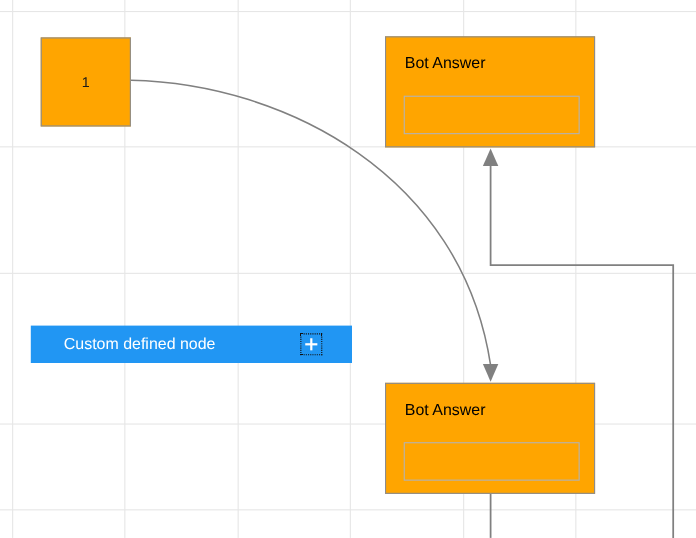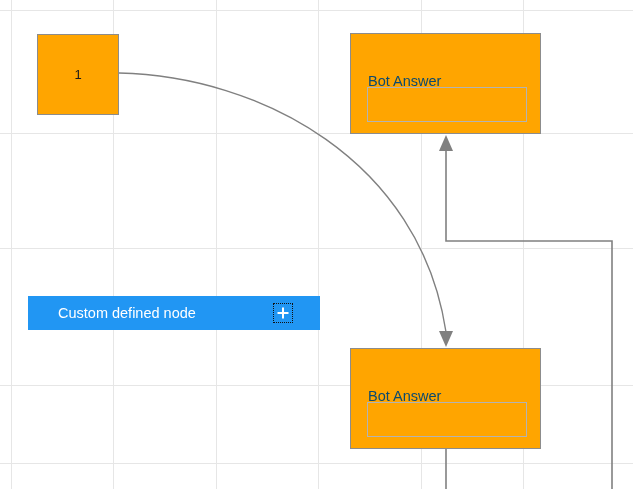--- a/index.html
+++ b/index.html
@@ -66,23 +66,23 @@
     font-size: 13px;
     color: #1a1a1a;
     line-height: 1;
   }
   .node-bot {
     padding: 0;
   }
   .node-bot-title {
     position: absolute;
     left: 17px;
-    top: 40px;
+    top: 17px;
     font-size: 14.5px;
-    color: #0c4a6e;
+    color: #000000;
     line-height: 1;
     white-space: nowrap;
   }
   .node-bot-slot {
     position: absolute;
     left: 16px;
     top: 53px;
     width: 160px;
     height: 35px;
     box-sizing: border-box;

